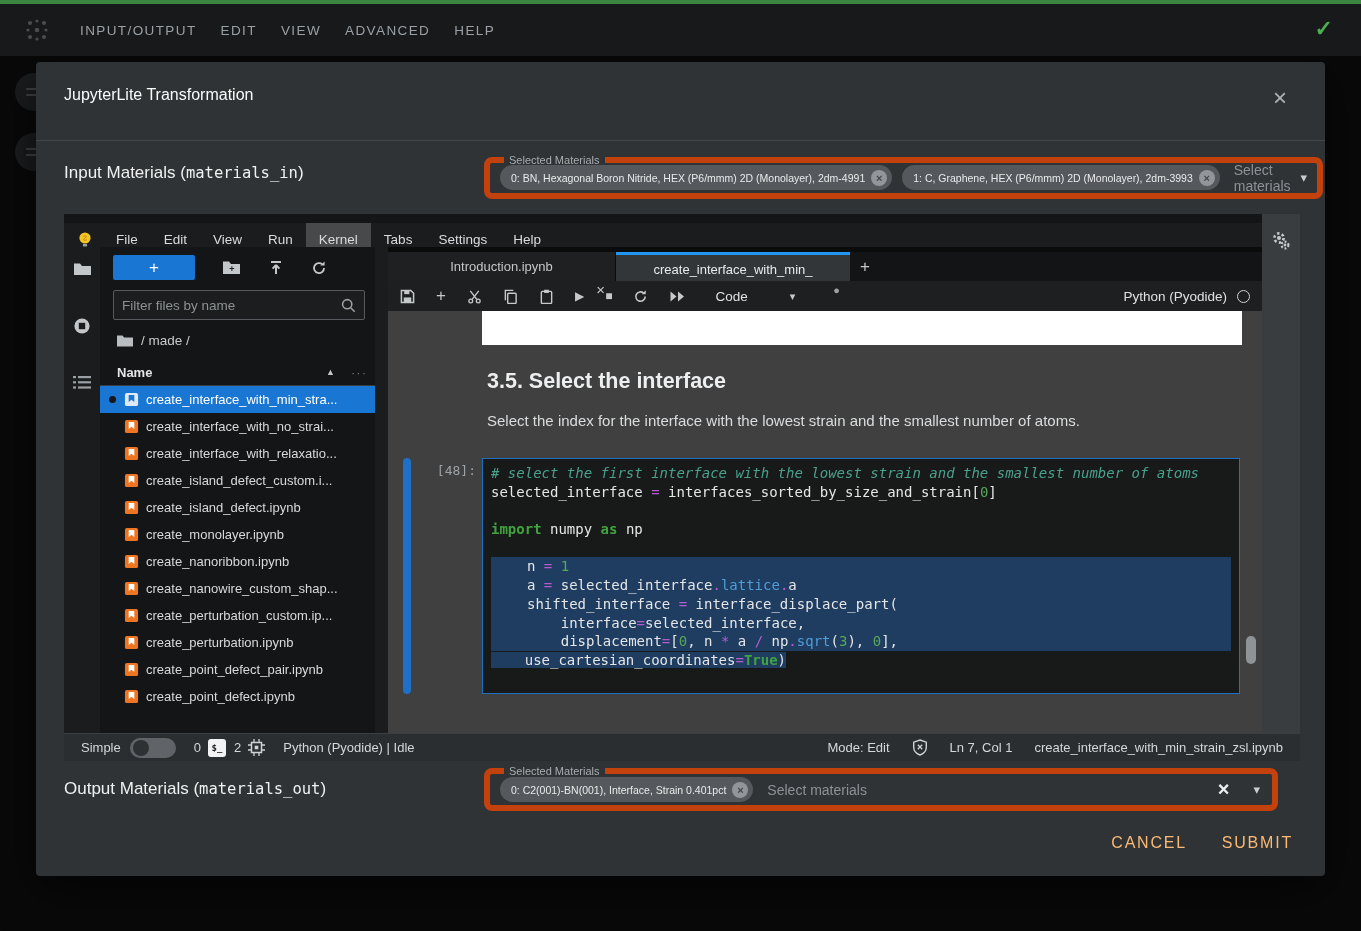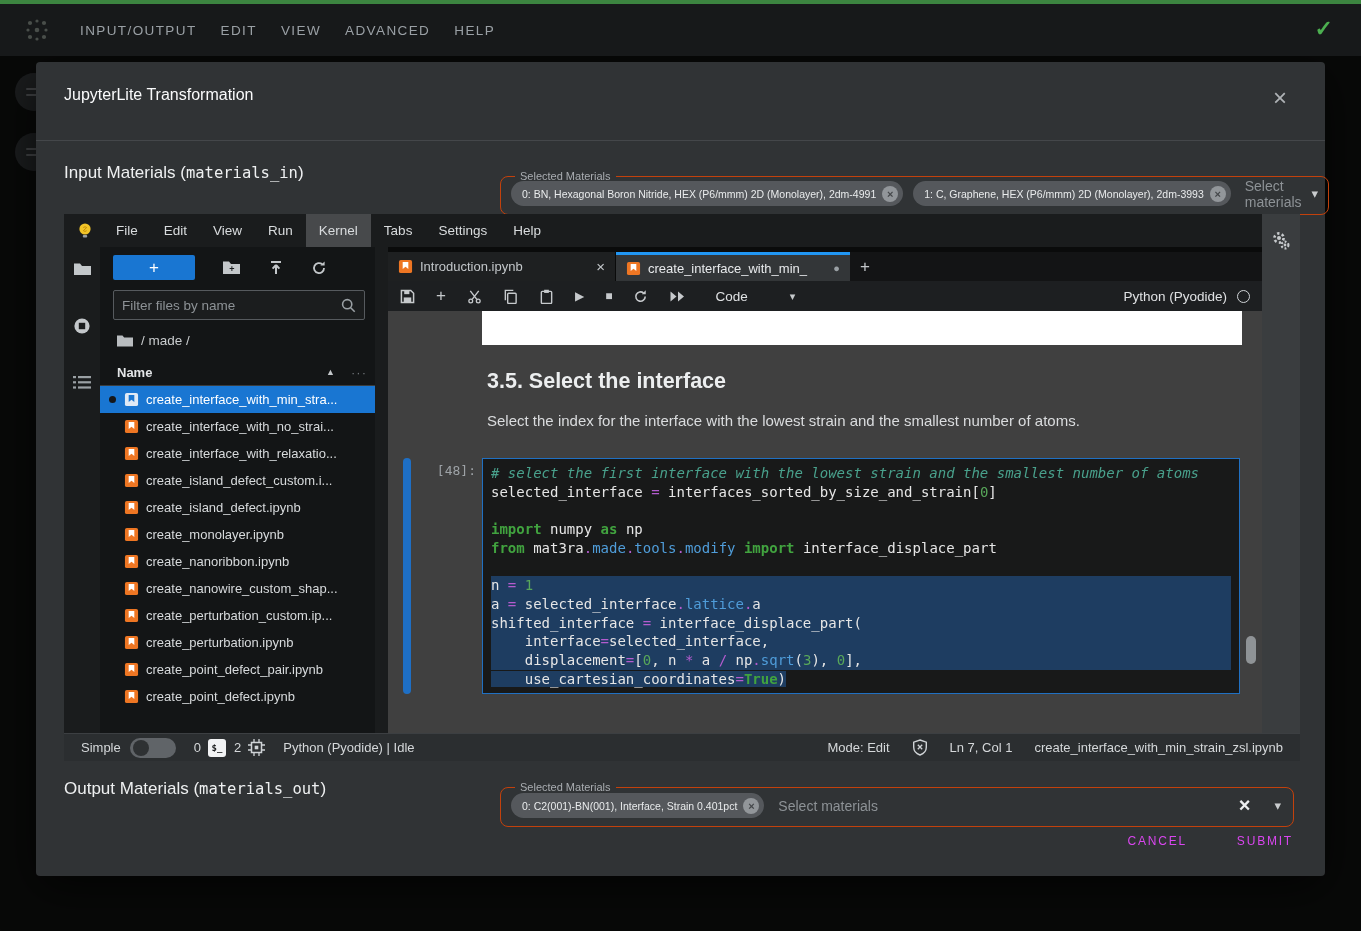--- a/index.html
+++ b/index.html
@@ -19,35 +19,35 @@
   .overlay{position:absolute;left:0;top:56px;right:0;bottom:0;background:rgba(0,0,0,.48);z-index:2;}
   
   .dialog{position:absolute;left:36px;top:62px;width:1289px;height:814px;background:#303335;
           border-radius:4px;box-shadow:0 12px 48px rgba(0,0,0,.65);z-index:3;}
   .dlg-title{position:absolute;left:28px;top:24px;font-size:16px;font-weight:500;color:#fafbfc;}
   .dlg-close{position:absolute;right:38px;top:24px;color:#aeb2b5;font-size:24px;line-height:24px;cursor:pointer;}
   .dlg-divider{position:absolute;left:0;top:78px;width:100%;height:1px;background:#44474a;}
   .section-label{position:absolute;left:28px;font-size:17px;color:#eef0f1;white-space:nowrap;}
   .section-label .mono{font-family:"DejaVu Sans Mono",monospace;font-size:15.5px;}
   
-  .mat-fieldset{position:absolute;left:448px;width:794px;margin:16px;border:1px solid #c2410c;
+  .mat-fieldset{position:absolute;left:448px;width:794px;margin:0;border:6px solid #c2410c;
                 border-radius:8px;padding:0 10px 4px 10px;box-sizing:border-box;background:transparent;}
   .mat-fieldset legend{font-size:11px;color:#a9adb1;padding:0 5px;margin-left:4px;}
   .fs-row{display:flex;align-items:center;gap:10px;height:27px;margin-top:-2px;}
   .chip{background:#55585c;color:#e9ebec;font-size:10.5px;height:25px;border-radius:13px;
         display:flex;align-items:center;padding:0 5px 0 11px;gap:6px;white-space:nowrap;}
   .chip-x{width:16px;height:16px;border-radius:50%;background:#92969a;color:#44474a;font-size:11px;
           line-height:16px;text-align:center;font-weight:bold;cursor:pointer;flex:none;}
   .fs-placeholder{color:#8d9296;font-size:14px;margin-left:4px;}
   .fs-caret{margin-left:auto;color:#c9ccce;font-size:13px;}
   .fs-clear{color:#eceef0;font-size:20px;font-weight:bold;margin-left:auto;cursor:pointer;}
   .fs-caret2{color:#c9ccce;font-size:13px;margin-left:14px;margin-right:2px;}
   
   .jl{position:absolute;left:28px;top:152px;width:1236px;height:547px;background:#131516;}
-  .jl-menubar{position:absolute;left:0;top:0;right:38px;height:33px;background:#1a1c1d;
+  .jl-menubar{position:absolute;left:0;top:9px;right:38px;height:33px;background:#1a1c1d;
               display:flex;align-items:center;}
   .jl-menubar .bulb{margin:0 10px 0 13px;}
   .jl-menu-item{padding:0 13px;font-size:13.5px;color:#d9dcde;height:33px;display:flex;align-items:center;}
   .jl-menu-item.active{background:#47494b;}
   .jl-gutter{position:absolute;right:0;top:0;width:38px;bottom:28px;background:#3a3d3f;
              display:flex;justify-content:center;}
   .jl-gutter svg{margin-top:16px;}
   .jl-body{position:absolute;left:0;top:33px;right:38px;bottom:28px;display:flex;}
   
   .iconstrip{width:36px;background:#1a1c1d;display:flex;flex-direction:column;align-items:center;
@@ -74,21 +74,21 @@
   .file-row{height:27px;display:flex;align-items:center;gap:7px;padding-left:24px;color:#d7dadc;
             font-size:13px;white-space:nowrap;cursor:pointer;position:relative;}
   .file-row.selected{background:#1976d2;color:#fff;}
   .file-row .runner{position:absolute;left:9px;width:7px;height:7px;border-radius:50%;background:#15171a;}
   .file-row svg{flex:none;}
   
   .split{width:13px;background:#1a1c1d;flex:none;}
   
   .nb{flex:1;position:relative;background:#0a0b0b;padding-top:5px;box-sizing:border-box;}
   .nb-tabbar{height:29px;display:flex;background:#131415;}
-  .nb-tab{display:flex;align-items:center;gap:7px;padding:0 10px;font-size:13px;box-sizing:border-box;cursor:pointer;}
+  .nb-tab{display:flex;align-items:center;gap:7px;padding:0 10px;font-size:13px;box-sizing:border-box;cursor:pointer;flex-direction:column;}
   .nb-tab.t1{background:#1e2021;color:#c3c7ca;width:228px;border-right:1px solid #0a0b0b;}
   .nb-tab.t2{background:#333638;color:#e8eaec;width:234px;border-top:3px solid #2196f3;}
   .nb-tab .tx{margin-left:auto;font-size:15px;color:#c3c7ca;cursor:pointer;}
   .nb-tab .dirty{margin-left:auto;font-size:11px;color:#9aa0a4;}
   .nb-tab-plus{width:30px;display:flex;align-items:center;justify-content:center;color:#c3c7ca;
                font-size:17px;cursor:pointer;}
   .nb-toolbar{height:30px;background:#1d1f21;display:flex;align-items:center;padding:0 12px;gap:21px;}
   .nb-toolbar .glyph{color:#c6c9cc;font-size:12px;cursor:pointer;}
   .nb-toolbar .code-dd{display:flex;align-items:center;gap:42px;color:#dfe1e3;font-size:13.5px;margin-left:8px;cursor:pointer;}
   .nb-toolbar .kernel{margin-left:auto;color:#dfe1e3;font-size:13.5px;display:flex;align-items:center;gap:10px;}
@@ -97,38 +97,38 @@
   .out-strip{position:absolute;left:94px;top:0;width:760px;height:34px;background:#ffffff;}
   .md-h{position:absolute;left:99px;top:58px;font-size:21.5px;font-weight:bold;color:#eceeef;}
   .md-p{position:absolute;left:99px;top:101px;font-size:15px;color:#dadcde;}
   .prompt{position:absolute;left:40px;top:152px;width:48px;text-align:right;
           font-family:"DejaVu Sans Mono",monospace;font-size:13px;color:#9da2a6;}
   .collapser{position:absolute;left:15px;top:147px;width:8px;height:236px;background:#1e6fc5;border-radius:4px;cursor:pointer;}
   .cell{position:absolute;left:94px;top:147px;width:758px;height:236px;box-sizing:border-box;
         background:#181919;border:1px solid #2070c2;padding:5px 8px;
         font-family:"DejaVu Sans Mono",monospace;font-size:14px;line-height:18.7px;cursor:text;}
   .code-line{white-space:pre;height:18.7px;}
-  .code-line.sel{background:#1e3d61;}
+  .code-line.sel{background:#1e3d61;padding-left:36px;}
   .sel-inline{background:#1e3d61;}
   .tk-d{color:#e6e6e6}.tk-kw{color:#41a33f;font-weight:bold}.tk-op{color:#b45ccf}
   .tk-num{color:#58a75a}.tk-prop{color:#4f9dda}.tk-cm{color:#49a18c;font-style:italic}
   .vthumb{position:absolute;right:6px;top:325px;width:10px;height:28px;background:#8f9396;border-radius:5px;cursor:pointer;}
   
   .jl-status{position:absolute;left:0;bottom:0;right:0;height:28px;background:#2b2e30;
              border-top:1px solid #3c3f42;display:flex;align-items:center;padding:0 17px;
              font-size:13px;color:#d5d8da;box-sizing:border-box;}
   .toggle{width:46px;height:20px;border-radius:10px;background:#606468;margin-left:9px;position:relative;cursor:pointer;}
   .toggle .knob{position:absolute;left:3px;top:2px;width:16px;height:16px;border-radius:50%;background:#2e3133;}
   .term-icon{width:18px;height:18px;background:#f2f3f4;border-radius:3px;color:#1a1c1d;font-size:9px;
              font-weight:bold;display:flex;align-items:center;justify-content:center;
              font-family:"DejaVu Sans Mono",monospace;}
   .sright{margin-left:auto;display:flex;align-items:center;gap:22px;}
   
-  .btn{position:absolute;top:771px;font-size:12px;font-weight:500;letter-spacing:1.8px;
-       color:#d946ef;cursor:pointer;background:none;border:none;font-family:"Liberation Sans",sans-serif;}
+  .btn{position:absolute;top:771px;font-size:16px;font-weight:500;letter-spacing:1.8px;
+       color:#fdba74;cursor:pointer;background:none;border:none;font-family:"Liberation Sans",sans-serif;}
   .btn.cancel{right:132px;} .btn.submit{right:26px;}
 </style>
 </head>
 <body>
 
 <div class="screen">
 
   <div class="page-circle" style="left:15px;top:73px;">
       <i></i>
       <i></i>
@@ -429,21 +429,20 @@
             <div class="out-strip"></div>
             <div class="md-h">3.5. Select the interface</div>
             <div class="md-p">Select the index for the interface with the lowest strain and the smallest number of atoms.</div>
             <div class="prompt">[48]:</div>
             <div class="collapser"></div>
             <div class="cell" id="code-cell">
                 <div class="code-line"><span class="tk-cm"># select the first interface with the lowest strain and the smallest number of atoms</span></div>
                 <div class="code-line"><span class="tk-d">selected_interface </span><span class="tk-op">=</span><span class="tk-d"> interfaces_sorted_by_size_and_strain[</span><span class="tk-num">0</span><span class="tk-d">]</span></div>
                 <div class="code-line">&nbsp;</div>
                 <div class="code-line"><span class="tk-kw">import</span><span class="tk-d"> numpy </span><span class="tk-kw">as</span><span class="tk-d"> np</span></div>
-                <div class="code-line"><span class="tk-kw">from</span><span class="tk-d"> mat3ra</span><span class="tk-op">.</span><span class="tk-prop">made</span><span class="tk-op">.</span><span class="tk-prop">tools</span><span class="tk-op">.</span><span class="tk-prop">modify</span><span class="tk-kw"> import</span><span class="tk-d"> interface_displace_part</span></div>
                 <div class="code-line">&nbsp;</div>
                 <div class="code-line sel"><span class="tk-d">n </span><span class="tk-op">=</span><span class="tk-num"> 1</span></div>
                 <div class="code-line sel"><span class="tk-d">a </span><span class="tk-op">=</span><span class="tk-d"> selected_interface</span><span class="tk-op">.</span><span class="tk-prop">lattice</span><span class="tk-op">.</span><span class="tk-d">a</span></div>
                 <div class="code-line sel"><span class="tk-d">shifted_interface </span><span class="tk-op">=</span><span class="tk-d"> interface_displace_part(</span></div>
                 <div class="code-line sel"><span class="tk-d">    interface</span><span class="tk-op">=</span><span class="tk-d">selected_interface,</span></div>
                 <div class="code-line sel"><span class="tk-d">    displacement</span><span class="tk-op">=</span><span class="tk-d">[</span><span class="tk-num">0</span><span class="tk-d">, n </span><span class="tk-op">*</span><span class="tk-d"> a </span><span class="tk-op">/</span><span class="tk-d"> np</span><span class="tk-op">.</span><span class="tk-prop">sqrt</span><span class="tk-d">(</span><span class="tk-num">3</span><span class="tk-d">), </span><span class="tk-num">0</span><span class="tk-d">],</span></div>
                 <div class="code-line"><span class="sel-inline"><span class="tk-d">    use_cartesian_coordinates</span><span class="tk-op">=</span><span class="tk-kw">True</span><span class="tk-d">)</span></span></div>
               </div>
             <div class="vthumb"></div>
           </div>

